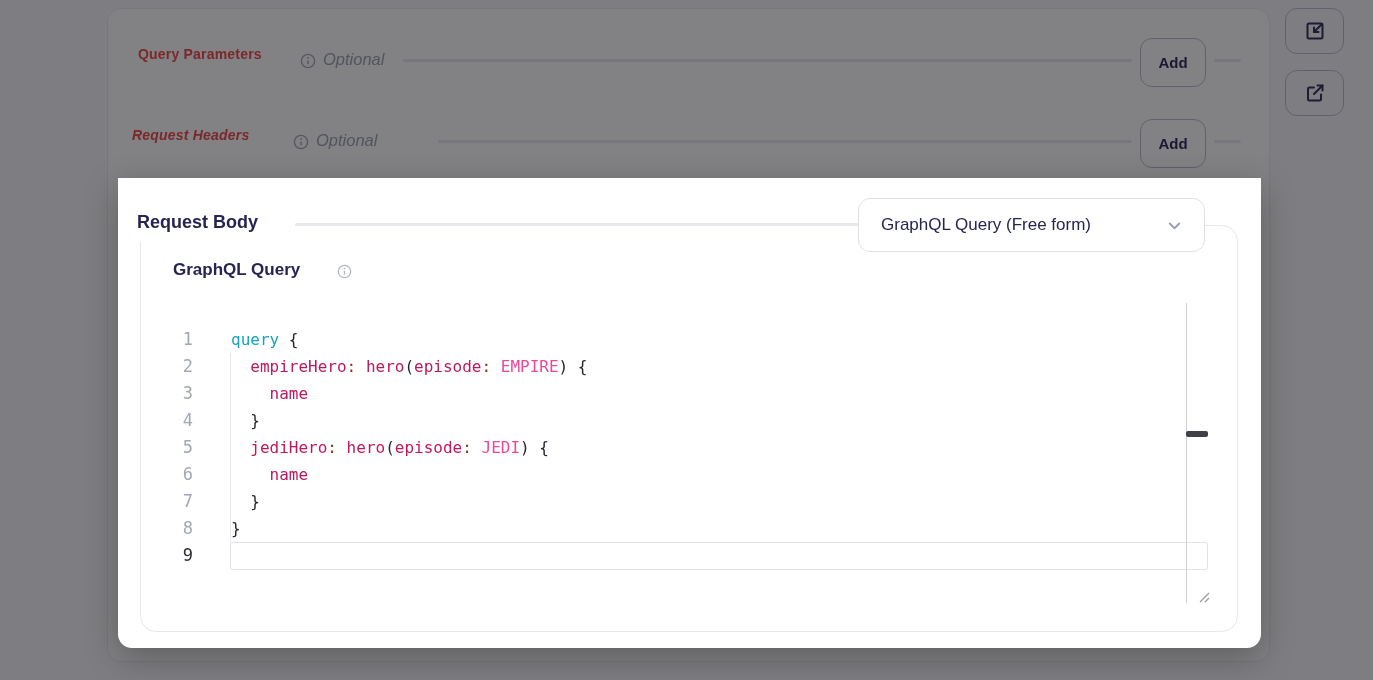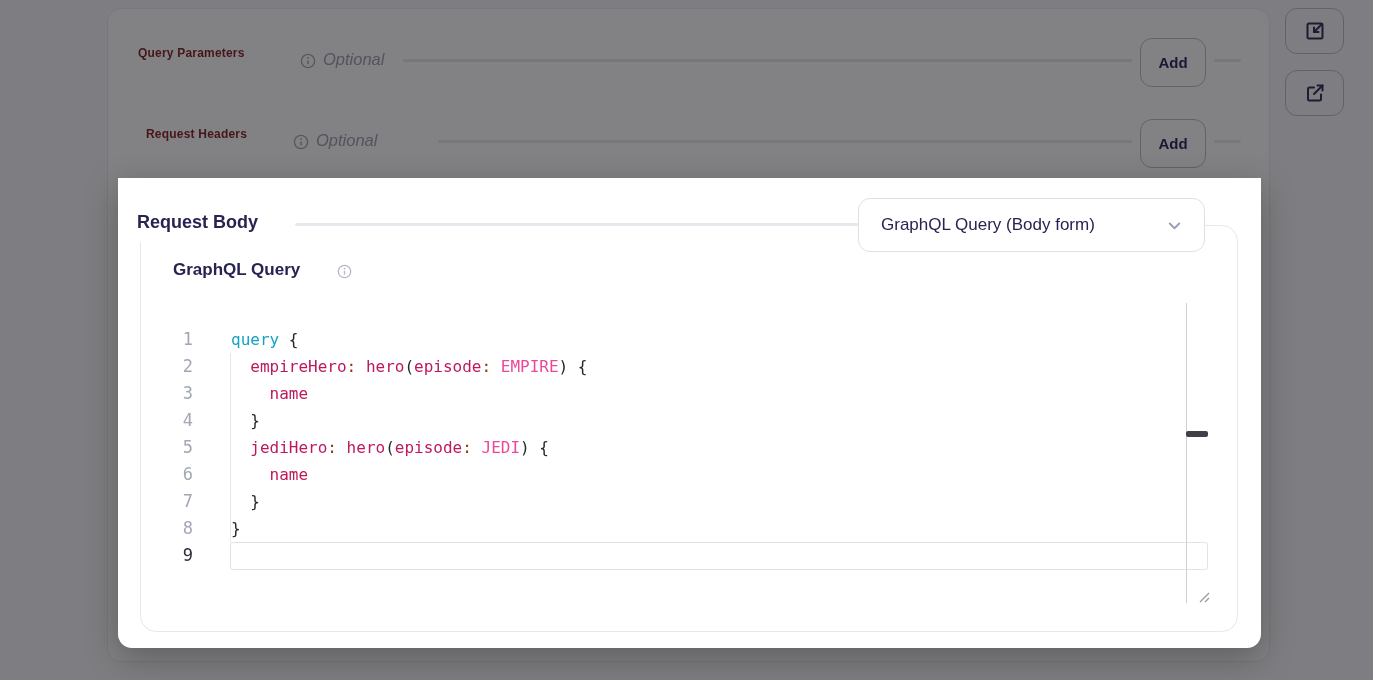--- a/index.html
+++ b/index.html
@@ -7,21 +7,21 @@
   body { font-family: "Liberation Sans", sans-serif; background: #f6f6f8; }
 
   .page { position: relative; width: 1373px; height: 680px; overflow: hidden; }
 
   
   .base-card {
     position: absolute; left: 107px; top: 8px; width: 1163px; height: 654px;
     background: #ffffff; border: 1px solid #e9e9ef; border-radius: 14px;
   }
   .section-title {
-    position: absolute; font-size: 12px; font-weight: 600; color: #7f1d1d;
+    position: absolute; font-size: 14px; font-weight: 600; color: #ef4444;
     letter-spacing: 0.2px; white-space: nowrap;
   }
   .optional {
     position: absolute; font-size: 16.5px; font-style: italic; color: #9ba0ab; white-space: nowrap;
   }
   .info-icon { position: absolute; width: 16px; height: 16px; }
   .rule {
     position: absolute; height: 3px; background: #e7e7ed; border-radius: 2px;
   }
   .add-btn {
@@ -122,21 +122,21 @@
     <svg class="info-icon" style="left:192px; top:44px;" viewBox="0 0 16 16">
       <circle cx="8" cy="8" r="6.6" fill="none" stroke="#a6a9b5" stroke-width="1.4"></circle>
       <line x1="8" y1="7.4" x2="8" y2="11.2" stroke="#a6a9b5" stroke-width="1.5"></line>
       <circle cx="8" cy="4.9" r="0.95" fill="#a6a9b5"></circle>
     </svg>
     <div class="optional" style="left:215px; top:41px;">Optional</div>
     <div class="rule" style="left:295px; top:50px; width:729px;"></div>
     <button class="add-btn" style="left:1032px; top:29px;">Add</button>
     <div class="rule" style="left:1106px; top:50px; width:27px;"></div>
 
-    <div class="section-title" style="left:38px; top:118px;">Request Headers</div>
+    <div class="section-title" style="left:24px; top:118px;font-style:italic;">Request Headers</div>
     <svg class="info-icon" style="left:185px; top:125px;" viewBox="0 0 16 16">
       <circle cx="8" cy="8" r="6.6" fill="none" stroke="#a6a9b5" stroke-width="1.4"></circle>
       <line x1="8" y1="7.4" x2="8" y2="11.2" stroke="#a6a9b5" stroke-width="1.5"></line>
       <circle cx="8" cy="4.9" r="0.95" fill="#a6a9b5"></circle>
     </svg>
     <div class="optional" style="left:208px; top:122px;">Optional</div>
     <div class="rule" style="left:330px; top:131px; width:694px;"></div>
     <button class="add-btn" style="left:1032px; top:110px;">Add</button>
     <div class="rule" style="left:1106px; top:131px; width:27px;"></div>
   </div>
@@ -190,20 +190,20 @@
           <line x1="8" y1="12" x2="12" y2="8" stroke="#9a9aa2" stroke-width="1.3"></line>
         </svg>
       </div>
     </div>
 
     <div class="legend-mask"></div>
     <div class="modal-title">Request Body</div>
     <div class="rule modal-title-rule"></div>
 
     <div class="body-type-select">
-      <span class="value">GraphQL Query (Body form)</span>
+      <span class="value">GraphQL Query (Free form)</span>
       <svg width="19" height="19" viewBox="0 0 24 24" fill="none">
         <polyline points="6,9.5 12,15.5 18,9.5" stroke="#9aa0b5" stroke-width="2.4" stroke-linecap="round" stroke-linejoin="round"></polyline>
       </svg>
     </div>
   </div>
 
 </div>
 
 </body></html>

